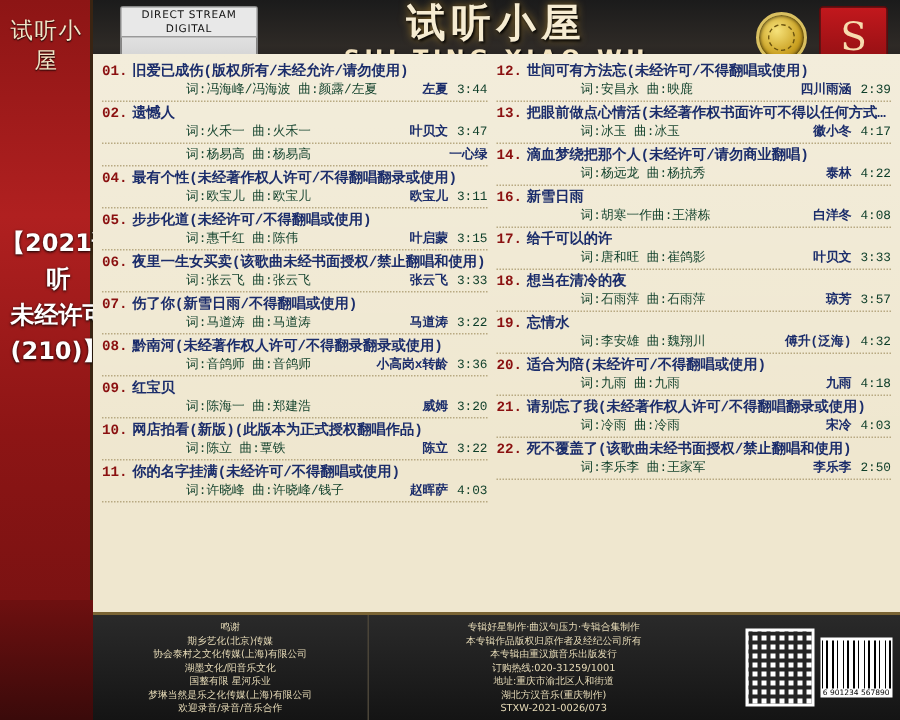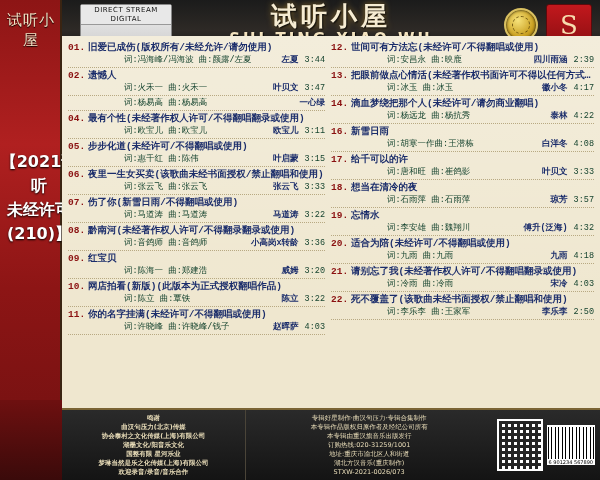--- a/index.html
+++ b/index.html
@@ -130,21 +130,21 @@
     display:flex; gap:6px; align-items:baseline;
   }
   
   .footer {
     position:absolute; left:0; right:0; bottom:0; height:72px;
     background:linear-gradient(180deg,#2a2a2a,#141414);
     border-top:2px solid #7a6434;
     display:flex; color:#e8dcb8; font-size:6.5px; line-height:9px;
   }
   .foot-col { padding:4px 5px; }
-  .foot-left { width:34%; text-align:center;font-weight:bold; }
+  .foot-left { width:34%; text-align:center; }
   .foot-mid { width:46%; text-align:center; border-left:1px solid #4a4438; }
   .foot-right { width:20%; display:flex; align-items:center; justify-content:center; gap:4px;}
   .qr {
     width:52px; height:52px; background:#fff; padding:2px;
   }
   .qr-grid {
     width:100%; height:100%;
     background-image:
       linear-gradient(90deg,#000 50%,transparent 50%),
       linear-gradient(#000 50%,transparent 50%);
@@ -466,21 +466,21 @@
                 <span class="t-time">2:50</span>
               </span>
             </div>
           </div>
         </div>
     </div>
 
     <div class="footer">
       <div class="foot-col foot-left" id="foot-left">
           <div>鸣谢</div>
-          <div>曲汉句压力(北京)传媒</div>
+          <div>期乡艺化(北京)传媒</div>
           <div>协会泰村之文化传媒(上海)有限公司</div>
           <div>湖墨文化/阳音乐文化</div>
           <div>国整有限 星河乐业</div>
           <div>梦琳当然是乐之化传媒(上海)有限公司</div>
           <div>欢迎录音/录音/音乐合作</div>
         </div>
       <div class="foot-col foot-mid" id="foot-mid">
           <div>专辑好星制作·曲汉句压力·专辑合集制作</div>
           <div>本专辑作品版权归原作者及经纪公司所有</div>
           <div>本专辑由重汉旗音乐出版发行</div>

